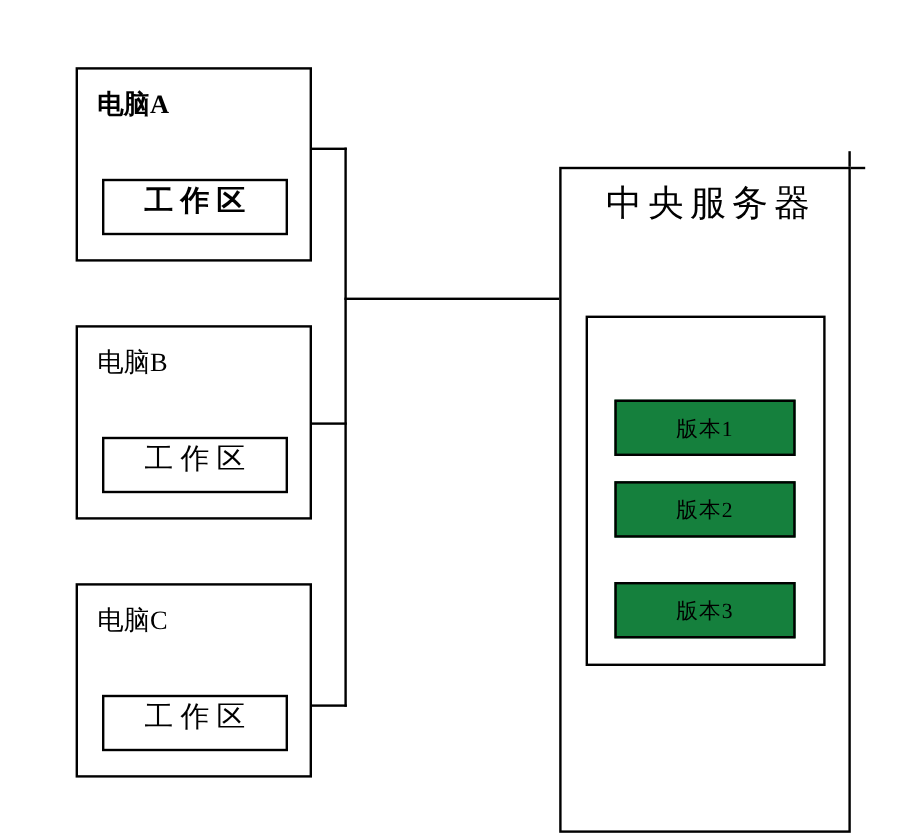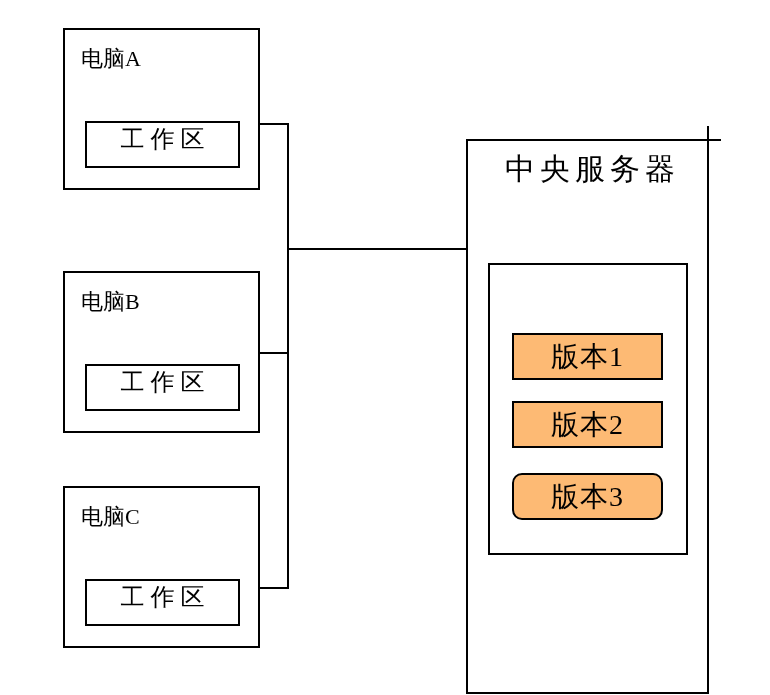--- a/index.html
+++ b/index.html
@@ -96,38 +96,38 @@
   .version {
     position: absolute;
     box-sizing: border-box;
     left: 22px;
     width: 151px;
     height: 47px;
     border: 2px solid #000000;
     display: flex;
     align-items: center;
     justify-content: center;
-    font-size: 28px;
+    font-size: 18px;
     letter-spacing: 1px;
-    background: #fdba74;
+    background: #15803d;
   }
   
   .line {
     position: absolute;
     background: #000000;
   }
   .line.h { height: 2px; }
   .line.v { width: 2px; }
 </style>
 </head>
 <body>
 
 <div id="canvas">
 
-  <div class="box computer" style="top:28px;">
+  <div class="box computer" style="top:56px;font-weight:bold;">
     <div class="comp-label">电脑A</div>
     <div class="workspace">
       <span>工作区</span>
     </div>
   </div>
 
   <div class="box computer" style="top:271px;">
     <div class="comp-label">电脑B</div>
     <div class="workspace">
       <span>工作区</span>
@@ -149,21 +149,21 @@
 
   <div class="box server">
     <div class="server-title">中央服务器</div>
     <div class="vcs">
       <div class="version" style="top:68px;">
         <span>版本1</span>
       </div>
       <div class="version" style="top:136px;">
         <span>版本2</span>
       </div>
-      <div class="version" style="top:208px;border-radius:10px;">
+      <div class="version" style="top:220px;">
         <span>版本3</span>
       </div>
     </div>
   </div>
 
   <div class="line v" style="left:707px; top:126px; height:13px;"></div>
   <div class="line h" style="left:709px; top:139px; width:12px;"></div>
 
 </div>
 

